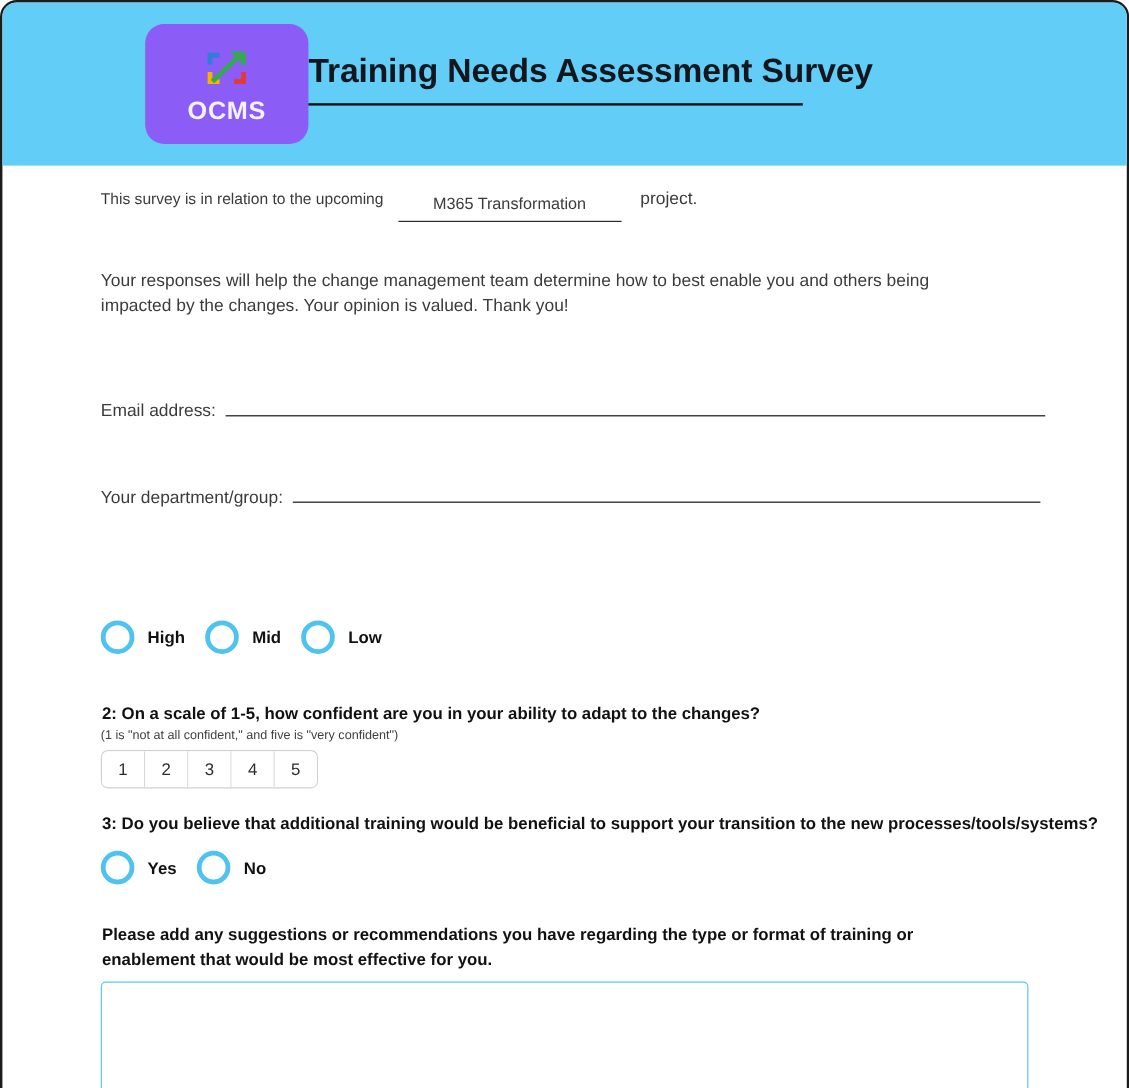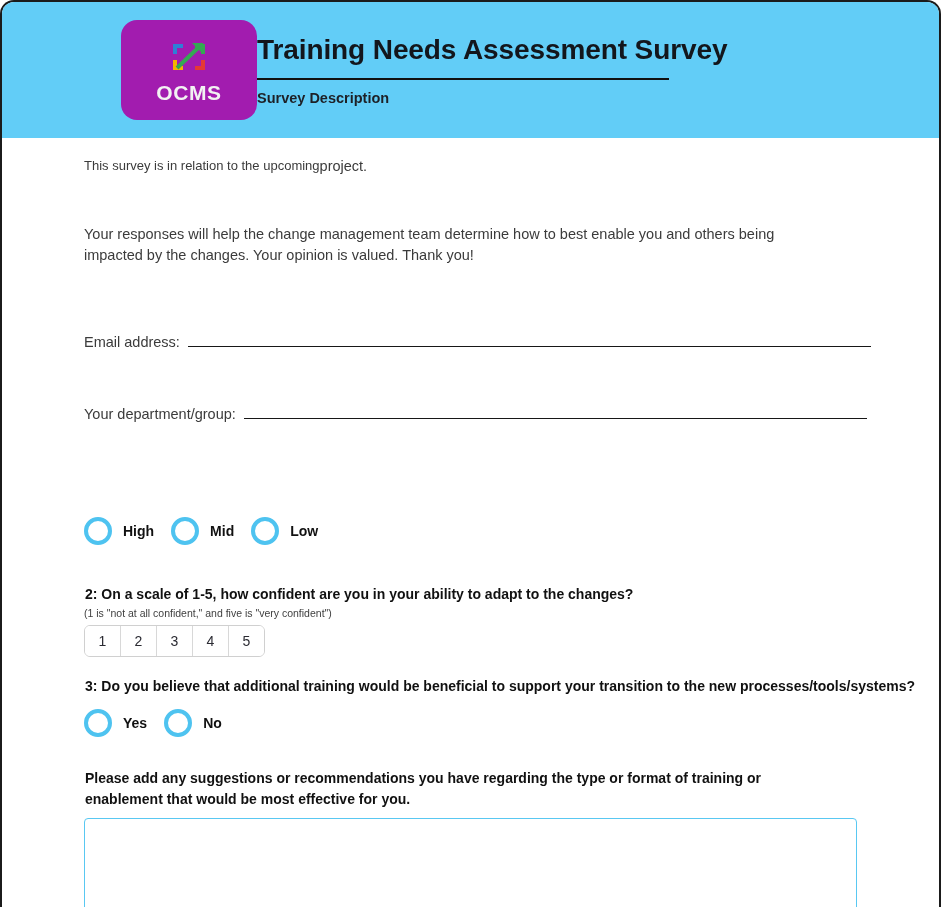--- a/index.html
+++ b/index.html
@@ -34,21 +34,21 @@
     height: 136px;
     background: #62cdf7;
     display: flex;
     align-items: center;
   }
 
   .logo-tile {
     width: 136px;
     height: 100px;
     margin-left: 119px;
-    background: #a21caf;
+    background: #8b5cf6;
     border-radius: 16px;
     display: flex;
     flex-direction: column;
     align-items: center;
     justify-content: center;
     flex: none;
   }
   .logo-mark {
     width: 44px;
     height: 40px;
@@ -283,28 +283,28 @@
 
         <path d="M10 30 L32 9" stroke="#34a853" stroke-width="4" fill="none"></path>
         <path d="M36 5 L36 16 L25 5 Z" fill="#34a853"></path>
       </svg>
       <div class="logo-word">OCMS</div>
     </div>
 
     <div class="header-text">
       <div class="survey-title">Training Needs Assessment Survey</div>
       <div class="title-rule"></div>
-      <div class="survey-subtitle">Survey Description</div>
     </div>
   </div>
 
   <div class="body">
 
     <div class="row-intro">
       <span class="intro-lead">This survey is in relation to the upcoming</span>
+      <span class="inline-field">M365 Transformation</span>
       <span class="intro-tail">project.</span>
     </div>
 
     <div class="paragraph">Your responses will help the change management team determine how to best enable you and others being impacted by the changes. Your opinion is valued. Thank you!</div>
 
 
     <div class="field-row" id="row-dept">
       <span class="field-label">Your department/group:</span>
       <span class="field-line"></span>
     </div>

